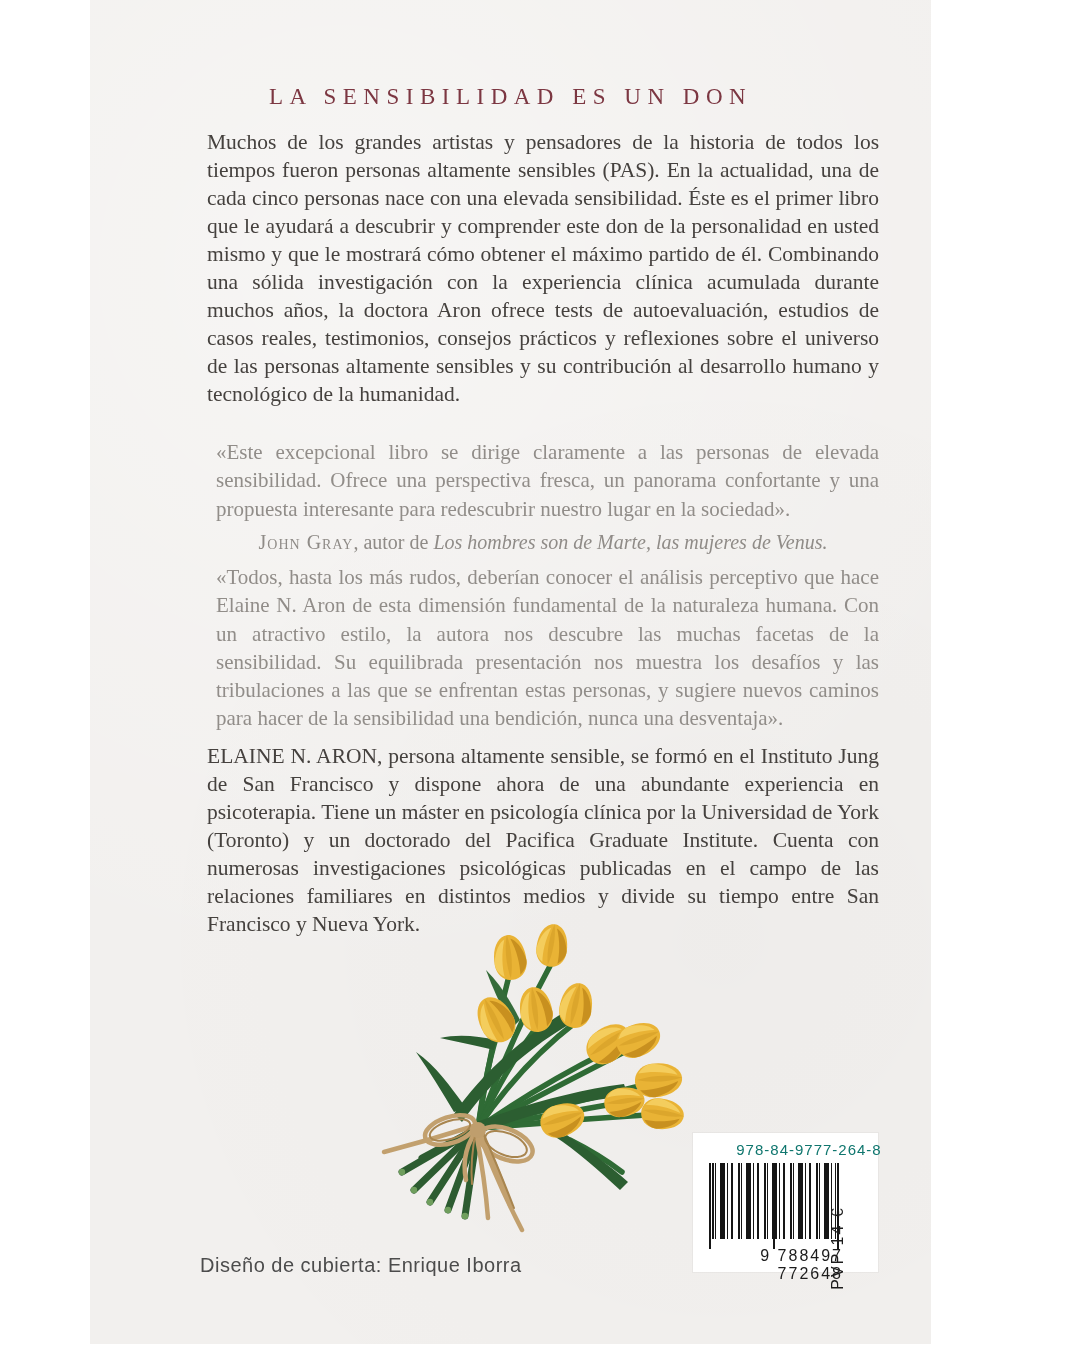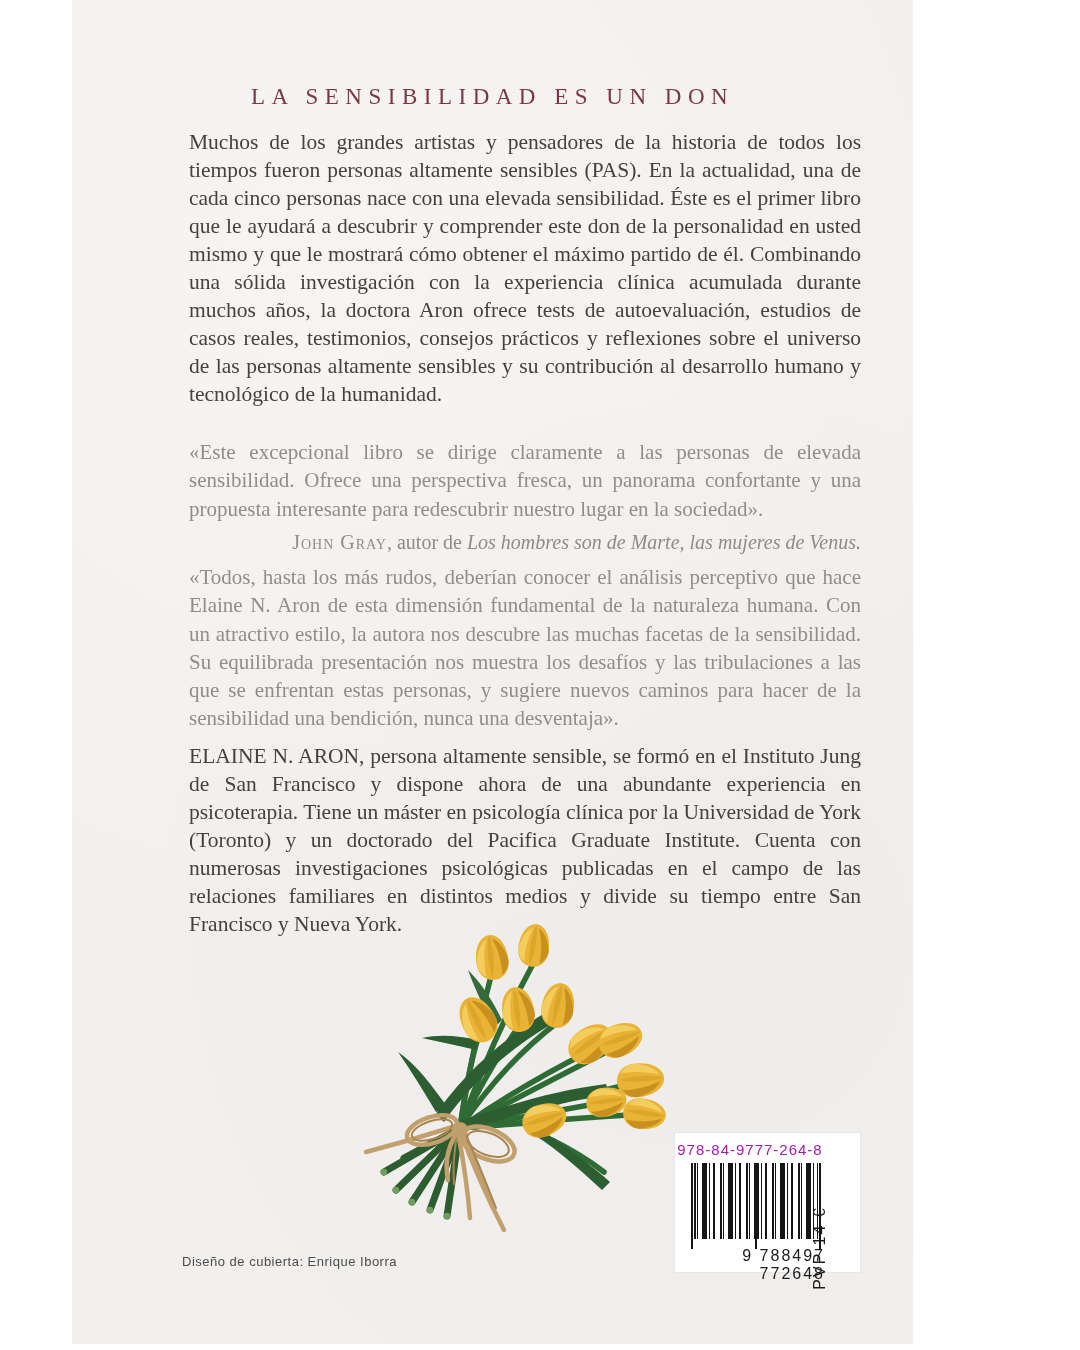--- a/index.html
+++ b/index.html
@@ -2,21 +2,21 @@
 <html><head>
 <meta charset="utf-8">
 <style>
   html,body{margin:0;padding:0;}
   body{
     width:1080px;height:1350px;position:relative;background:#ffffff;
     font-family:"Liberation Serif", serif;
     -webkit-font-smoothing:antialiased;
   }
   .cover{
-    position:absolute;left:72px;top:0;width:841px;height:1344px;
+    position:absolute;left:90px;top:0;width:841px;height:1344px;
     background:#f2f0ee;
     background-image:
       radial-gradient(circle at 30% 20%, rgba(255,255,255,.35), rgba(255,255,255,0) 60%),
       radial-gradient(circle at 75% 70%, rgba(0,0,0,.015), rgba(0,0,0,0) 55%);
     overflow:hidden;
     text-decoration:underline;
   }
   .cover-title{
     position:absolute;left:0;top:84px;width:100%;
     text-align:center;
@@ -24,40 +24,41 @@
     color:#7c3742;
   }
   .text-col{position:absolute;left:117px;width:672px;}
   .body-text{
     color:#45413e;font-size:21.5px;line-height:28px;
     text-align:justify;
   }
   .quote-text{
     color:#918d89;font-size:21px;line-height:28.3px;
     text-align:justify;
+    margin-left:9px;
   }
   .attribution{
     color:#8f8b87;font-size:20px;line-height:26px;
-    text-align:right;margin-top:6px;
+    text-align:center;margin-top:6px;
   }
   .sc{font-variant:small-caps;letter-spacing:1px;}
   .it{font-style:italic;}
   .desc{top:128px;}
   .quote1{top:438px;}
   .quote2{top:563px;}
   .bio{top:742px;}
   .tulips{position:absolute;left:280px;top:900px;width:340px;height:380px;}
   .barcode-box{
     position:absolute;left:603px;top:1133px;width:185px;height:139px;
     background:#ffffff;box-shadow:0 0 0 1px rgba(0,0,0,0.03);
   }
   .isbn-line{
     position:absolute;left:0;top:8px;width:150px;text-align:center;
     font-family:"Liberation Sans", sans-serif;
-    font-size:15px;letter-spacing:1px;color:#a21caf;
+    font-size:15px;letter-spacing:1px;color:#0f766e;padding-left:41px;
   }
   .bars{
     position:absolute;left:19px;top:30px;width:124px;height:76px;
     background:repeating-linear-gradient(90deg,
       #161616 0 2px, #ffffff 2px 3px,
       #161616 3px 4px, #ffffff 4px 8px,
       #161616 8px 13px, #ffffff 13px 15px,
       #161616 15px 16px, #ffffff 16px 19px,
       #161616 19px 21px, #ffffff 21px 26px);
   }
@@ -74,21 +75,21 @@
     position:absolute;left:136px;top:60px;width:110px;
     transform:rotate(-90deg);transform-origin:55px 55px;
     text-align:center;
     font-family:"Liberation Sans", sans-serif;
     font-size:16px;letter-spacing:2px;color:#1c1c1c;
     white-space:nowrap;
   }
   .credit{
     position:absolute;left:110px;top:1254px;
     font-family:"Liberation Sans", sans-serif;
-    font-size:13px;color:#4c4c4c;letter-spacing:0.5px;
+    font-size:20px;color:#4c4c4c;letter-spacing:0.5px;
   }
 </style>
 </head>
 <body>
 
 <div class="cover">
 
   <div class="cover-title">LA SENSIBILIDAD ES UN DON</div>
 
   <div class="text-col body-text desc">Muchos de los grandes artistas y pensadores de la historia de todos los tiempos fueron personas altamente sensibles (PAS). En la actualidad, una de cada cinco personas nace con una elevada sensibilidad. Éste es el primer libro que le ayudará a descubrir y comprender este don de la personalidad en usted mismo y que le mostrará cómo obtener el máximo partido de él. Combinando una sólida investigación con la experiencia clínica acumulada durante muchos años, la doctora Aron ofrece tests de autoevaluación, estudios de casos reales, testimonios, consejos prácticos y reflexiones sobre el universo de las personas altamente sensibles y su contribución al desarrollo humano y tecnológico de la humanidad.</div>

